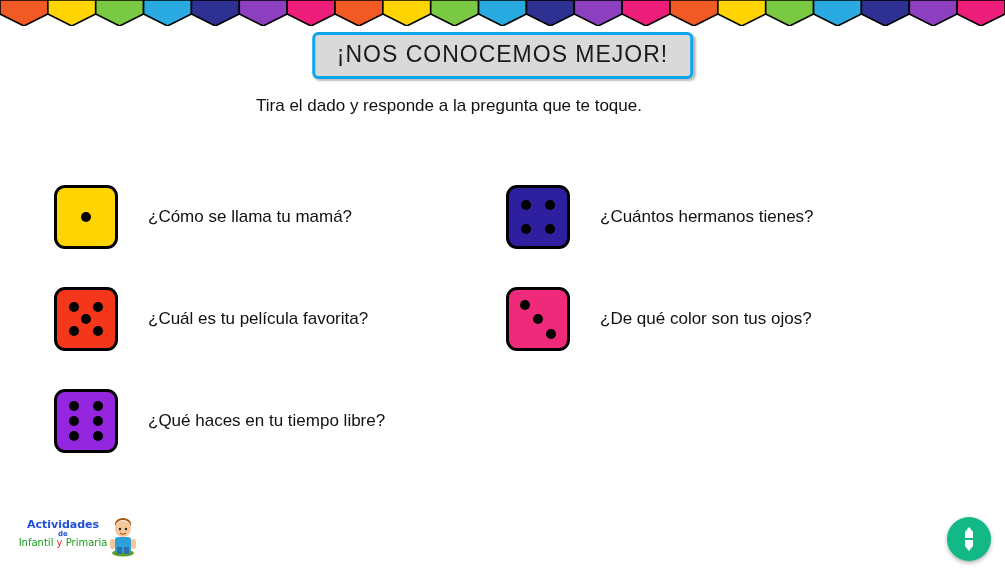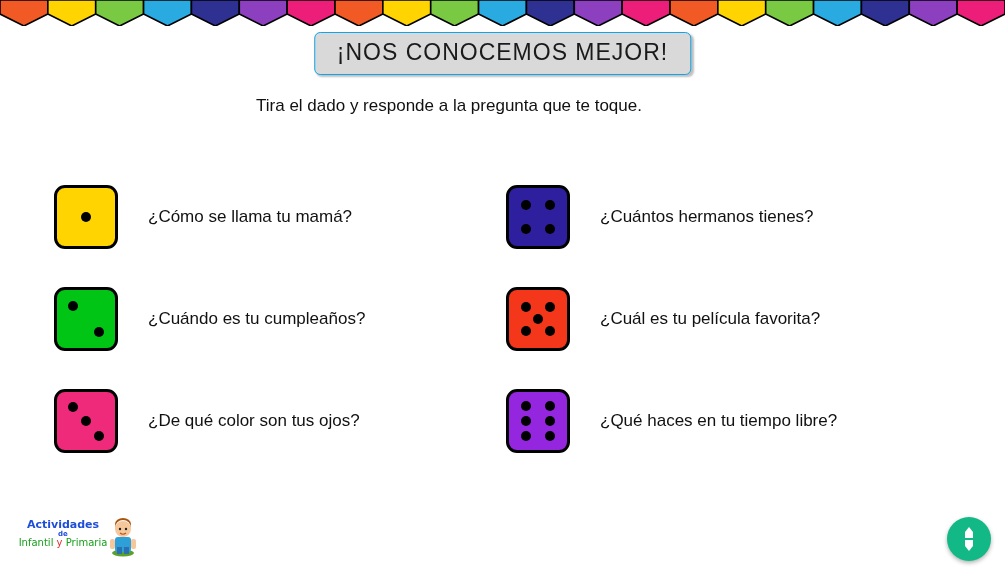--- a/index.html
+++ b/index.html
@@ -25,21 +25,21 @@
     display: block;
   }
 
   
   #title-box {
     position: absolute;
     top: 32px;
     left: 50%;
     transform: translateX(-50%);
     background: #d9d9d9;
-    border: 1px solid #0ea5e9;
+    border: 3px solid #0ea5e9;
     border-radius: 6px;
     padding: 6px 22px 8px 22px;
     box-shadow: 2px 2px 2px rgba(0,0,0,0.25);
   }
   #title-text {
     font-size: 23px;
     letter-spacing: 1px;
     color: #1a1a1a;
     white-space: nowrap;
     font-family: "Liberation Sans", sans-serif;
@@ -184,27 +184,20 @@
   <div class="cell">
     <div class="die" style="background: rgb(46, 31, 158);">
         <div class="pip" style="left: calc(29% - 5px); top: calc(29% - 5px);"></div>
         <div class="pip" style="left: calc(71% - 5px); top: calc(29% - 5px);"></div>
         <div class="pip" style="left: calc(29% - 5px); top: calc(71% - 5px);"></div>
         <div class="pip" style="left: calc(71% - 5px); top: calc(71% - 5px);"></div>
       </div>
     <div class="qtext">¿Cuántos hermanos tienes?</div>
   </div>
 
-  <div class="cell">
-    <div class="die" style="background: rgb(0, 197, 20);">
-        <div class="pip" style="left: calc(28% - 5px); top: calc(27% - 5px);"></div>
-        <div class="pip" style="left: calc(72% - 5px); top: calc(73% - 5px);"></div>
-      </div>
-    <div class="qtext">¿Cuándo es tu cumpleaños?</div>
-  </div>
 
   <div class="cell">
     <div class="die" style="background: rgb(244, 55, 26);">
         <div class="pip" style="left: calc(29% - 5px); top: calc(29% - 5px);"></div>
         <div class="pip" style="left: calc(71% - 5px); top: calc(29% - 5px);"></div>
         <div class="pip" style="left: calc(50% - 5px); top: calc(50% - 5px);"></div>
         <div class="pip" style="left: calc(29% - 5px); top: calc(71% - 5px);"></div>
         <div class="pip" style="left: calc(71% - 5px); top: calc(71% - 5px);"></div>
       </div>
     <div class="qtext">¿Cuál es tu película favorita?</div>

